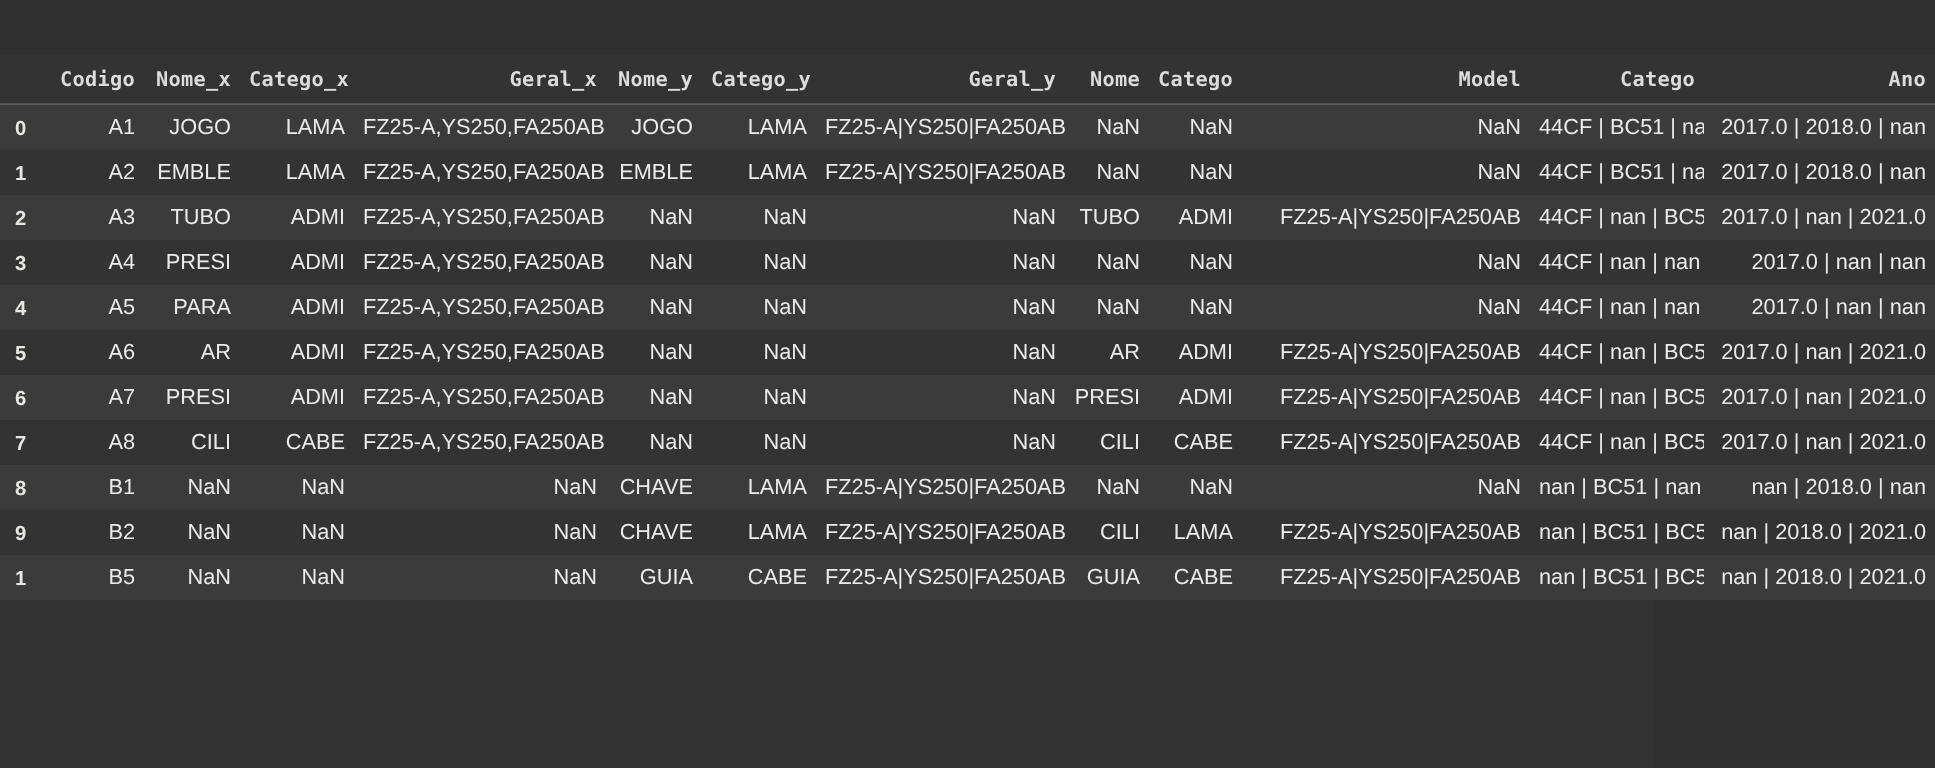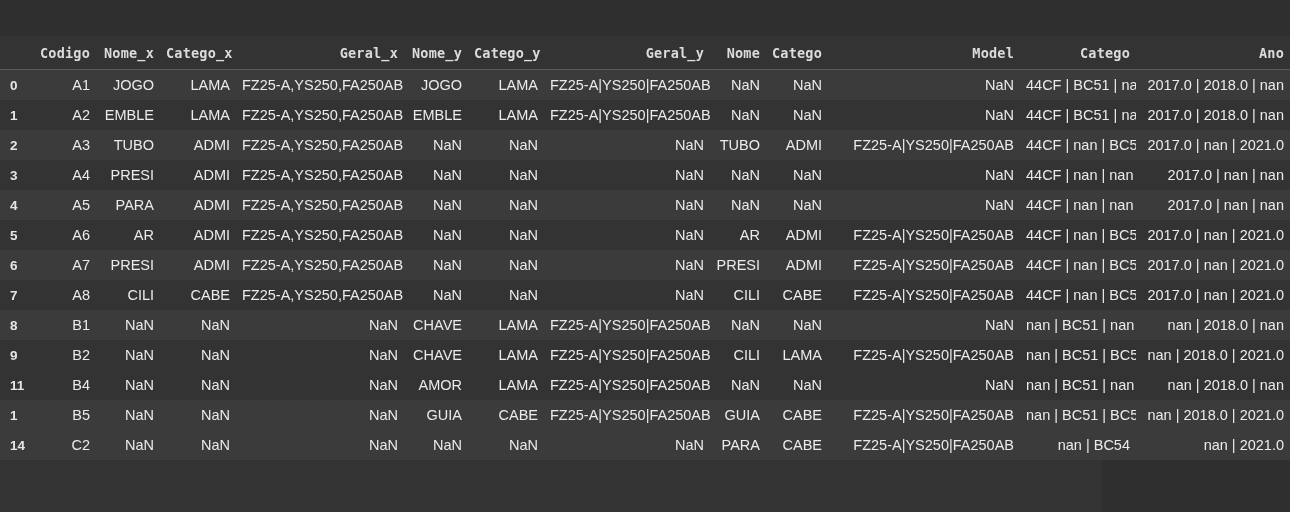--- a/index.html
+++ b/index.html
@@ -270,60 +270,30 @@
           <td>NaN</td>
           <td>CHAVE</td>
           <td>LAMA</td>
           <td>FZ25-A|YS250|FA250AB</td>
           <td>CILI</td>
           <td>LAMA</td>
           <td>FZ25-A|YS250|FA250AB</td>
           <td>nan | BC51 | BC54</td>
           <td>nan | 2018.0 | 2021.0</td>
         </tr>
-        <tr class="odd-row">
-          <th>11</th>
-          <td>B4</td>
-          <td>NaN</td>
-          <td>NaN</td>
-          <td>NaN</td>
-          <td>AMOR</td>
-          <td>LAMA</td>
-          <td>FZ25-A|YS250|FA250AB</td>
-          <td>NaN</td>
-          <td>NaN</td>
-          <td>NaN</td>
-          <td>nan | BC51 | nan</td>
-          <td>nan | 2018.0 | nan</td>
-        </tr>
         <tr class="even-row">
           <th>1</th>
           <td>B5</td>
           <td>NaN</td>
           <td>NaN</td>
           <td>NaN</td>
           <td>GUIA</td>
           <td>CABE</td>
           <td>FZ25-A|YS250|FA250AB</td>
           <td>GUIA</td>
           <td>CABE</td>
           <td>FZ25-A|YS250|FA250AB</td>
           <td>nan | BC51 | BC54</td>
           <td>nan | 2018.0 | 2021.0</td>
-        </tr>
-        <tr class="even-row">
-          <th>14</th>
-          <td>C2</td>
-          <td>NaN</td>
-          <td>NaN</td>
-          <td>NaN</td>
-          <td>NaN</td>
-          <td>NaN</td>
-          <td>NaN</td>
-          <td>PARA</td>
-          <td>CABE</td>
-          <td>FZ25-A|YS250|FA250AB</td>
-          <td>nan | BC54</td>
-          <td>nan | 2021.0</td>
         </tr>
       </tbody>
   </table>
 </div>
 
 </body></html>

